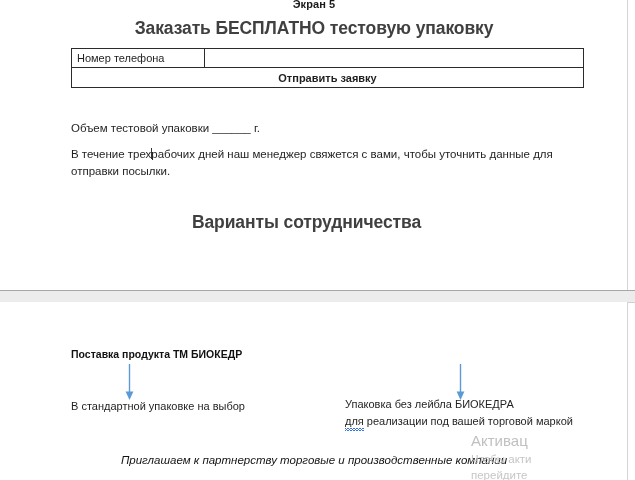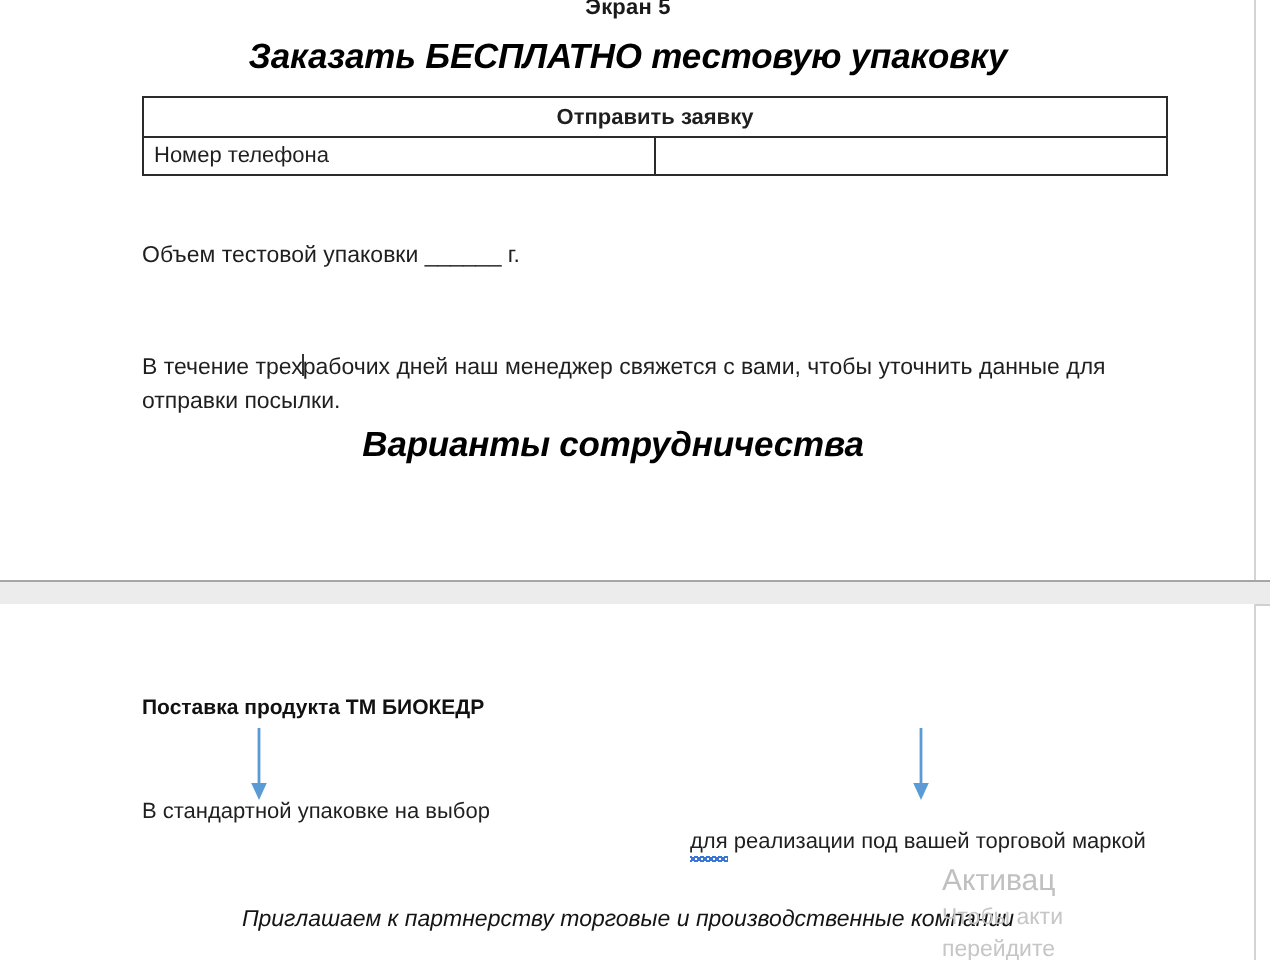--- a/index.html
+++ b/index.html
@@ -43,23 +43,22 @@
     text-align: center;
     font-size: 11px;
     font-weight: bold;
     color: #1a1a1a;
     letter-spacing: 0.1px;
   }
   .doc-title {
     text-align: center;
     font-size: 17.5px;
     font-weight: bold;
-    color: #000000;
+    color: #404040;
     letter-spacing: -0.1px;
-    font-style: italic;
   }
   .body-text {
     font-size: 11.5px;
     line-height: 1.45;
     color: #1f1f1f;
   }
 
   
   .form-table {
     position: absolute;
@@ -90,21 +89,20 @@
   #volume-line {
     position: absolute;
     left: 71px;
     top: 122px;
   }
   #manager-paragraph {
     position: absolute;
     left: 71px;
     top: 148px;
     width: 506px;
-    margin-top: 30px;
   }
   .text-caret {
     display: inline-block;
     width: 0;
     border-left: 1px solid #333;
     height: 11px;
     vertical-align: -1px;
     margin: 0 -0.5px;
   }
   #screen6-label {
@@ -210,25 +208,25 @@
 
 <div class="page" id="page-one">
 
   <div class="screen-label" style="position:absolute; left:0; top:0; width:628px;">Экран 5</div>
 
   <div class="doc-title" style="position:absolute; left:0; top:20px; width:628px;">Заказать БЕСПЛАТНО тестовую упаковку</div>
 
   <table class="form-table">
     <tbody>
       <tr>
-        <td class="submit-cell" colspan="2">Отправить заявку</td>
+        <td class="label-cell">Номер телефона</td>
+        <td class="input-cell"></td>
       </tr>
       <tr>
-        <td class="label-cell">Номер телефона</td>
-        <td class="input-cell"></td>
+        <td class="submit-cell" colspan="2">Отправить заявку</td>
       </tr>
     </tbody>
   </table>
 
   <div class="body-text" id="volume-line">Объем тестовой упаковки ______ г.</div>
 
   <div class="body-text" id="manager-paragraph"><span>В течение трех</span><span class="text-caret"></span><span>рабочих дней наш менеджер свяжется с вами, чтобы уточнить данные для отправки посылки.</span></div>
 
 
   <div class="doc-title" id="cooperation-title">Варианты сотрудничества</div>
@@ -247,21 +245,21 @@
   </svg>
 
   <div class="supply-desc" id="supply-desc-left">В стандартной упаковке на выбор</div>
 
 
   <svg class="down-arrow" id="arrow-right" viewBox="0 0 11 37">
     <line x1="5.5" y1="0" x2="5.5" y2="28" stroke="#5B9BD5" stroke-width="1.4"></line>
     <polygon points="5.5,36 1.6,27.5 9.4,27.5" fill="#5B9BD5"></polygon>
   </svg>
 
-  <div class="supply-desc" id="supply-desc-right"><br><span class="spell-error">для</span><span> реализации под вашей торговой маркой</span></div>
+  <div class="supply-desc" id="supply-desc-right"><span>Упаковка без лейбла БИОКЕДРА</span><br><span class="spell-error">для</span><span> реализации под вашей торговой маркой</span></div>
 
   <div id="partnership-line">Приглашаем к партнерству торговые и производственные компании</div>
 
 </div>
 
 <div id="activation-watermark">
   <div id="activation-title">Активац</div>
   <div id="activation-sub1">Чтобы акти</div>
   <div id="activation-sub2">перейдите</div>
 </div>

